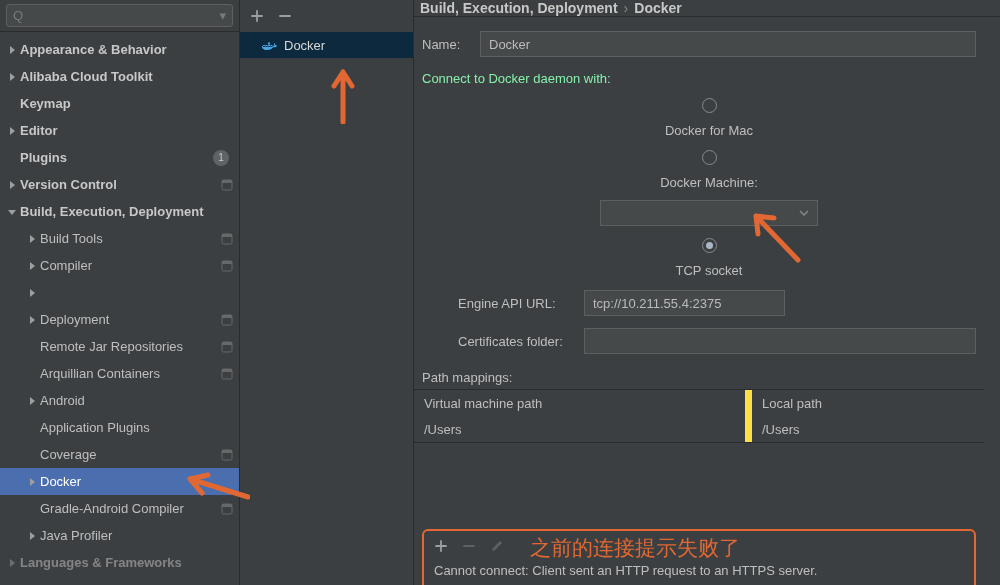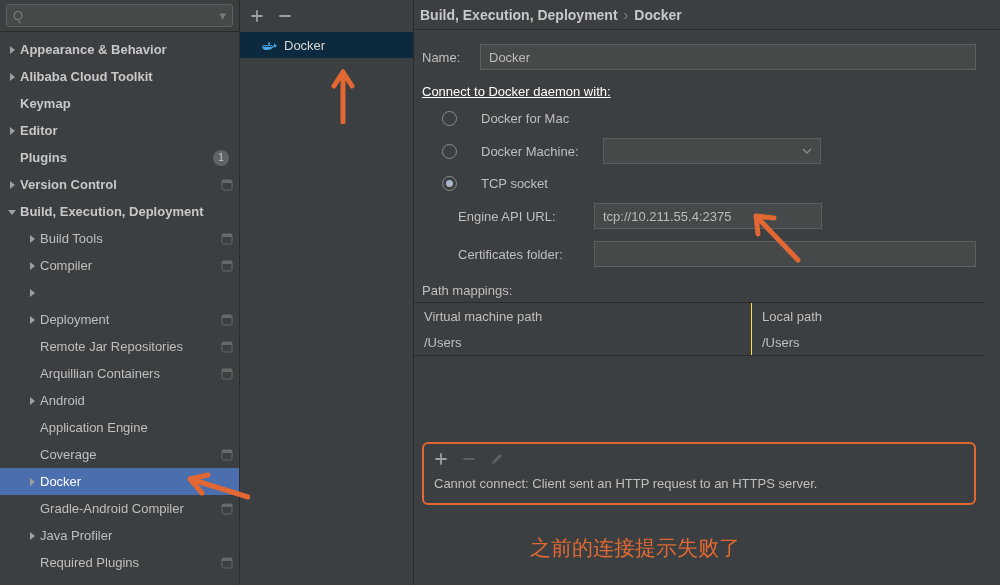--- a/index.html
+++ b/index.html
@@ -157,69 +157,68 @@
   }
   .text-input { flex: 1; }
   .combo {
     width: 218px;
     display: flex;
     align-items: center;
     justify-content: flex-end;
   }
   .section-label {
     padding: 10px 8px 6px 8px;
-    color: #ffffff;
-    text-decoration: underline;
+    color: #86efac;
   }
   .radio-row {
     display: flex;
     align-items: center;
-    gap: 24px;
+    gap: 10px;
     padding: 6px 8px 6px 28px;
     color: #bfbfbf;
+    flex-direction: column;
   }
   .radio {
     width: 15px; height: 15px;
     border-radius: 50%;
     border: 1.5px solid #8a8a8a;
     display: inline-flex;
     align-items: center;
     justify-content: center;
     flex-shrink: 0;
   }
   .radio.checked::after {
     content: "";
     width: 7px; height: 7px;
     border-radius: 50%;
     background: #a9b7c6;
   }
   .sub-row {
     display: flex;
     align-items: center;
-    gap: 10px;
     padding: 6px 8px 6px 44px;
     color: #bfbfbf;
   }
   .sub-row .slabel { width: 126px; }
-  .sub-row .text-input { width: 228px; flex: none; }
+  .sub-row .text-input { width: 201px; flex: none; }
   .sub-row.cert .text-input { flex: 1; }
   .mappings-label { padding: 10px 8px 4px 8px; color: #bfbfbf; }
   .table {
     border-top: 1px solid #2b2b2b;
     border-bottom: 1px solid #2b2b2b;
   }
   .trow {
     display: flex;
     height: 26px;
     align-items: center;
   }
   .trow.header { background: #3c3f41; color: #bfbfbf; }
   .trow .cell {
     padding: 0 10px;
-    border-right: 1px solid #fde047;
+    border-right: 7px solid #fde047;
     height: 100%;
     display: flex;
     align-items: center;
   }
   .trow .c1 { width: 338px; }
   .trow .c2 { flex: 1; border-right: 0; }
   .trow.data { color: #bfbfbf; }
   .spacer { height: 86px; }
   .bottom-bar {
     margin: 0 8px 10px 8px;
@@ -399,21 +398,21 @@
         <span class="arrow">
           <svg width="10" height="10" viewBox="0 0 10 10">
             <path d="M3 1 L8 5 L3 9 Z" fill="#9aa0a0"></path>
           </svg>
         </span>
         <span class="lbl">Android</span>
       </div>
       <div class="tree-item level1">
         <span class="ind" style="width:26px"></span>
         <span class="arrow"></span>
-        <span class="lbl">Application Engine</span>
+        <span class="lbl">Application Plugins</span>
       </div>
       <div class="tree-item level1">
         <span class="ind" style="width:26px"></span>
         <span class="arrow"></span>
         <span class="lbl">Coverage</span>
         <span class="proj-icon">
           <svg width="12" height="12" viewBox="0 0 12 12">
             <rect x="1" y="1" width="10" height="10" rx="1.5" fill="none" stroke="#8a8a8a" stroke-width="1"></rect>
             <rect x="1" y="1" width="10" height="3" fill="#8a8a8a"></rect>
           </svg>
@@ -440,31 +439,20 @@
         </span>
       </div>
       <div class="tree-item level1">
         <span class="ind" style="width:26px"></span>
         <span class="arrow">
           <svg width="10" height="10" viewBox="0 0 10 10">
             <path d="M3 1 L8 5 L3 9 Z" fill="#9aa0a0"></path>
           </svg>
         </span>
         <span class="lbl">Java Profiler</span>
-      </div>
-      <div class="tree-item level1">
-        <span class="ind" style="width:26px"></span>
-        <span class="arrow"></span>
-        <span class="lbl">Required Plugins</span>
-        <span class="proj-icon">
-          <svg width="12" height="12" viewBox="0 0 12 12">
-            <rect x="1" y="1" width="10" height="10" rx="1.5" fill="none" stroke="#8a8a8a" stroke-width="1"></rect>
-            <rect x="1" y="1" width="10" height="3" fill="#8a8a8a"></rect>
-          </svg>
-        </span>
       </div>
       <div class="tree-item level0" style="opacity: 0.5;">
         <span class="ind" style="width:6px"></span>
         <span class="arrow">
           <svg width="10" height="10" viewBox="0 0 10 10">
             <path d="M3 1 L8 5 L3 9 Z" fill="#9aa0a0"></path>
           </svg>
         </span>
         <span class="lbl">Languages &amp; Frameworks</span>
       </div>

